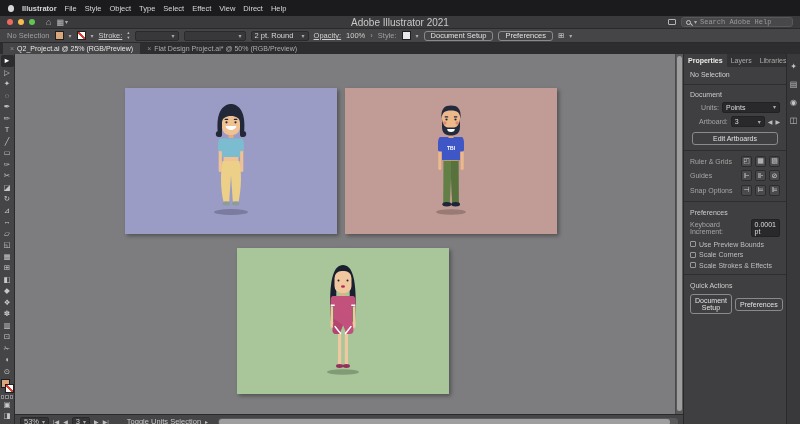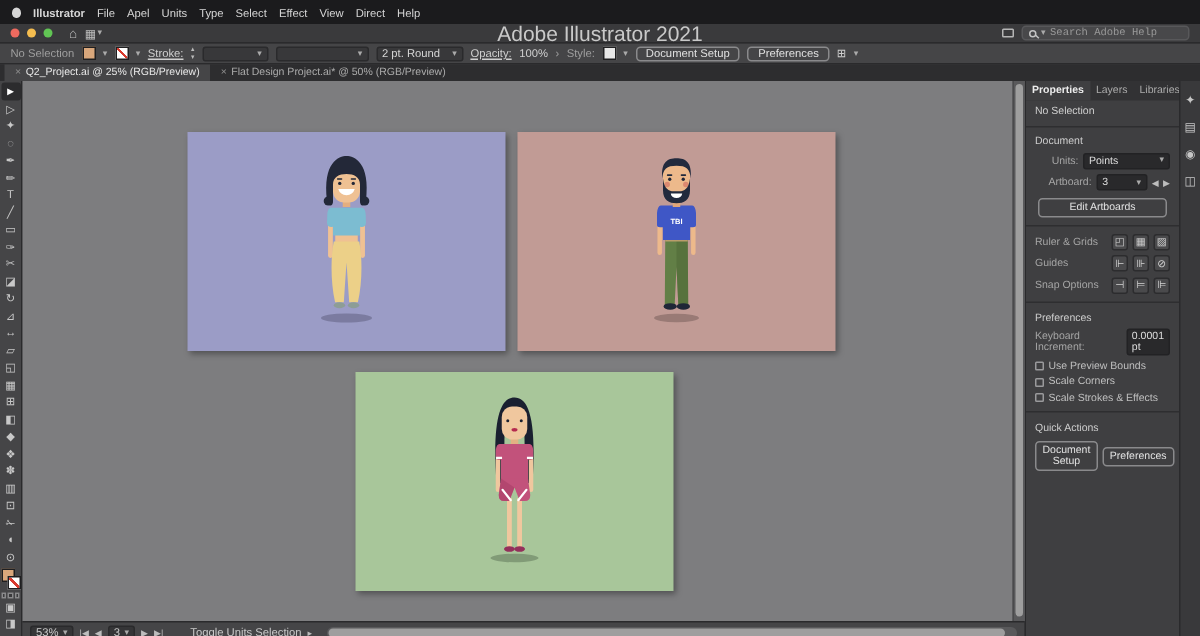--- a/index.html
+++ b/index.html
@@ -18,21 +18,21 @@
   .wifi{width:0;height:0;border-left:4px solid transparent;border-right:4px solid transparent;border-top:6px solid #cfcfcf;border-radius:2px}
   .disp{width:8px;height:6px;border:1px solid #b5b5b5;border-radius:1px}
   .mag{width:5px;height:5px;border:1px solid #c5c5c5;border-radius:50%;position:relative;flex:none}
   .mag::after{content:"";position:absolute;width:3px;height:1px;background:#c5c5c5;transform:rotate(45deg);right:-2.5px;bottom:-1px}
   .siri{width:7px;height:7px;border-radius:50%;background:radial-gradient(circle at 35% 35%,#8fd3ff,#b06ae0 60%,#e85f8a)}
   .cc-lines{font-size:8px;color:#cfcfcf;line-height:1}
 
   
   .titlebar{height:13px;background:#3a3a3c;border-bottom:1px solid #2a2a2c;display:flex;align-items:center;gap:5px;padding:0 7px;position:relative}
   .tl{width:6px;height:6px;border-radius:50%;flex:none}
-  .tb-title{position:absolute;left:0;right:0;text-align:center;font-size:14px;color:#c9c9c9;pointer-events:none}
+  .tb-title{position:absolute;left:0;right:0;text-align:center;font-size:10px;color:#c9c9c9;pointer-events:none}
   .tb-home{font-size:9px;color:#bdbdbd;line-height:1;margin-left:6px}
   .tb-grid{font-size:8px;color:#bdbdbd;display:flex;align-items:center;gap:1px}
   .tb-right{margin-left:auto;display:flex;align-items:center;gap:5px;z-index:1}
   .searchbox{display:flex;align-items:center;gap:3px;background:#48484a;border:1px solid #58585a;border-radius:3px;height:10px;padding:0 4px;width:112px}
   .searchbox input{background:transparent;border:none;outline:none;color:#ccc;font-size:7px;width:100%;font-family:Liberation Mono, monospace}
   .searchbox input::placeholder{color:#999}
   .tinycaret{font-size:6px;color:#aaa;line-height:1}
 
   
   .controlbar{height:14px;background:#454547;border-bottom:1px solid #2a2a2c;display:flex;align-items:center;gap:5px;padding:0 7px;font-size:7.5px;color:#cfcfcf}
@@ -96,22 +96,22 @@
 </style>
 </head>
 <body>
 
 <div class="screen">
 
   <div class="menubar">
     <span class="appledot"></span>
     <span style="font-weight:bold">Illustrator</span>
     <span>File</span>
-    <span>Apel</span>
-    <span>Units</span>
+    <span>Style</span>
+    <span>Object</span>
     <span>Type</span>
     <span>Select</span>
     <span>Effect</span>
     <span>View</span>
     <span>Direct</span>
     <span>Help</span>
   </div>
 
   <div class="titlebar">
     <span class="tl" style="background:#ee6a5f"></span>

